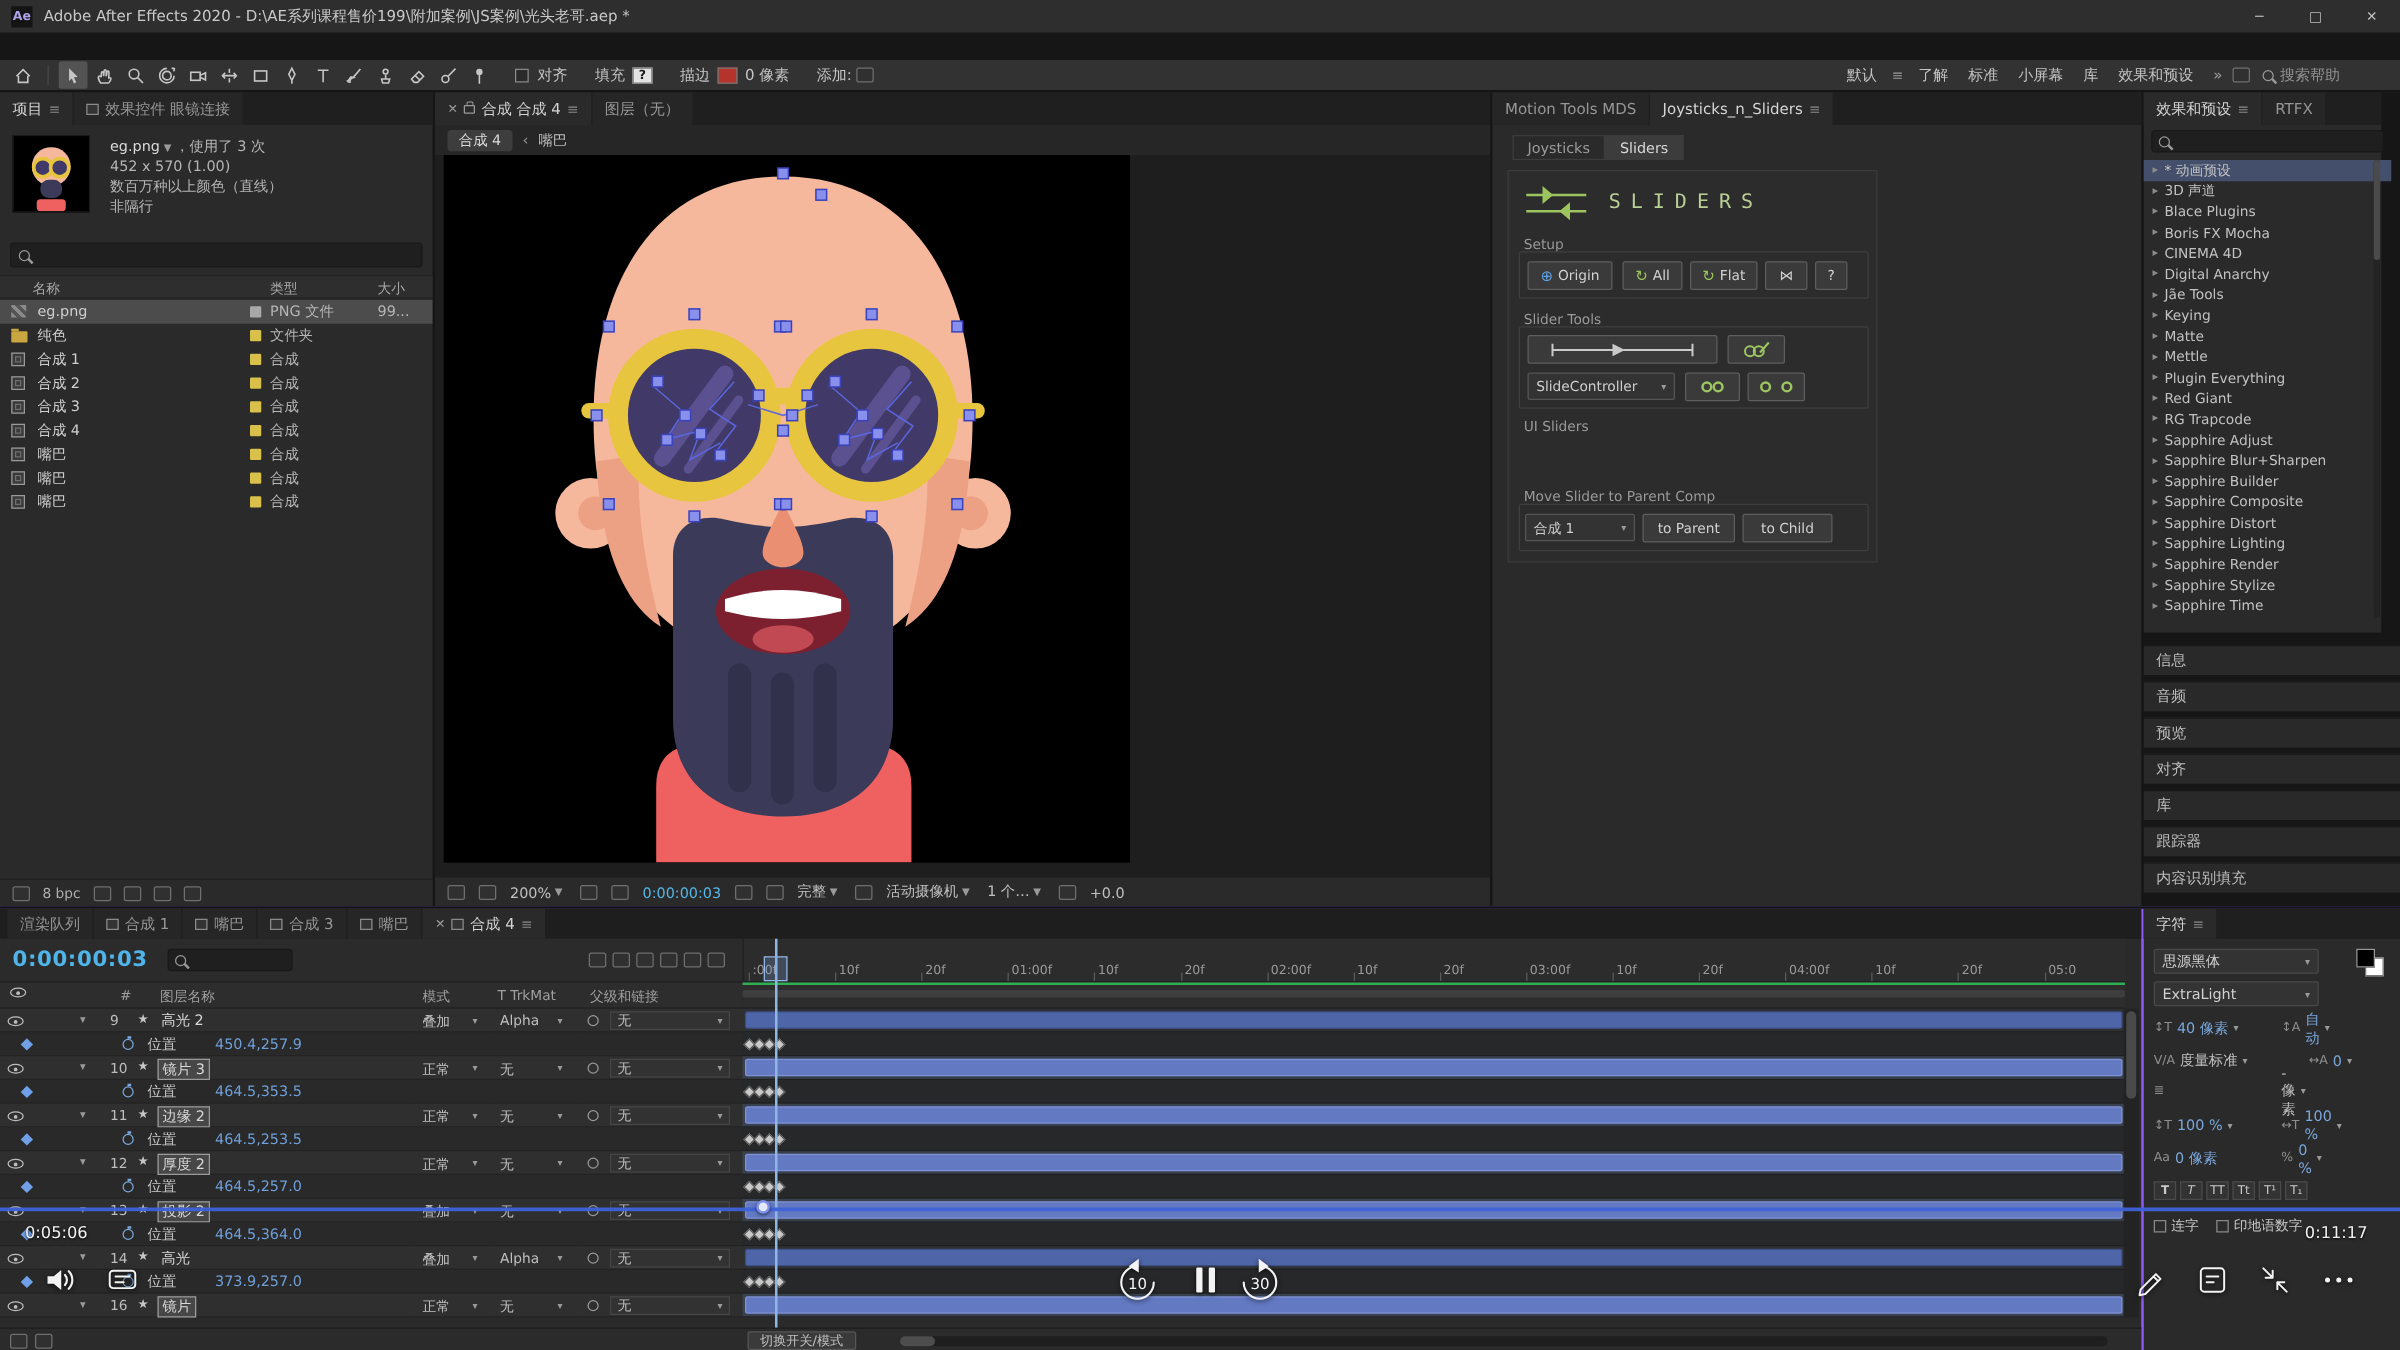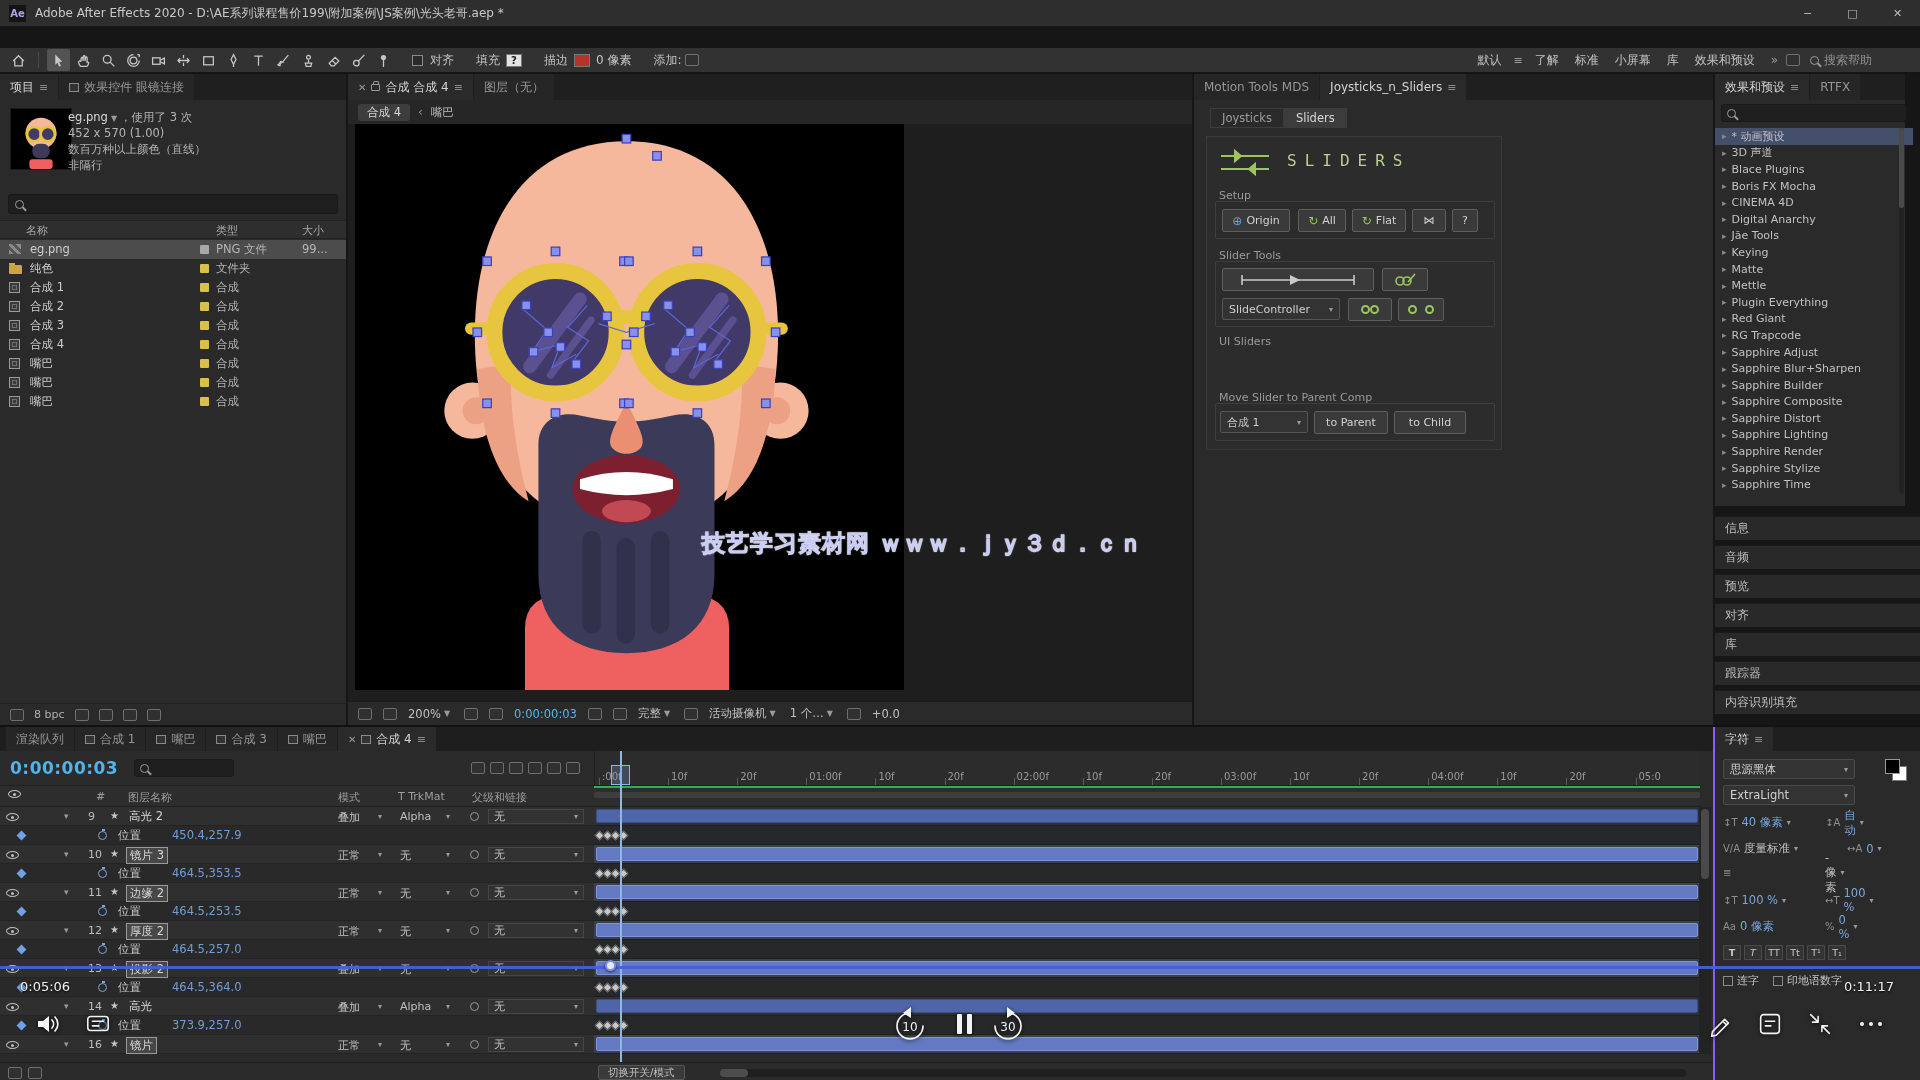--- a/index.html
+++ b/index.html
@@ -53,21 +53,21 @@
   .tab.active{background:#2a2a2a;color:#d4d4d4}
   .menu-glyph{color:#8a8a8a;font-size:11px}
   .close-x{color:#9a9a9a;font-size:10px}
   .panel-icon{display:inline-block;width:10px;height:9px;border:1px solid #8a8a8a;background:#333}
   .lock{width:9px;height:7px;border:1px solid #9a9a9a;border-radius:1px;position:relative;display:inline-block}
   .lock::before{content:"";position:absolute;top:-4px;left:1px;width:4px;height:3px;border:1px solid #9a9a9a;border-bottom:none;border-radius:2px 2px 0 0}
 
   
   #projectPanel{left:0;width:346px}
   .pv-thumb{position:absolute;left:10px;top:34px;width:62px;height:62px;background:#000;border:1px solid #1a1a1a}
-  .pv-line{position:absolute;left:68px;font-size:11.5px;color:#b5b5b5;white-space:nowrap}
+  .pv-line{position:absolute;left:88px;font-size:11.5px;color:#b5b5b5;white-space:nowrap}
   .pv-name{color:#dadada}
   .dd-arrow{font-size:8px;color:#9a9a9a;margin:0 3px}
   .psearch{position:absolute;left:8px;top:120px;width:330px;height:20px;background:#1f1f1f;border:1px solid #191919;
            border-radius:3px;display:flex;align-items:center;padding:0 6px}
   .phead{position:absolute;left:0;top:146px;width:100%;height:19px;background:#2e2e2e;border-top:1px solid #222;
          border-bottom:1px solid #222;font-size:11px;color:#a8a8a8}
   .phead span{position:absolute;top:2px}
   #prows{position:absolute;left:0;top:166px;width:100%;height:175px}
   .prow{position:absolute;left:0;width:100%;height:19px;font-size:11.5px}
   .prow.selected{background:#4c4c4c}
@@ -768,21 +768,20 @@
         </div>
         <div class="cpanel" style="top: 587px;">
           <span>跟踪器</span>
         </div>
         <div class="cpanel" style="top: 616px;">
           <span>内容识别填充</span>
         </div>
       </div>
   </div>
 
-  <div class="watermark">技艺学习素材网 ｗｗｗ．ｊｙ３ｄ．ｃｎ</div>
 
   <div class="timeline">
     <div class="tl-main">
       <div id="tltabs">
           <div class="tab">
             <span>渲染队列</span>
           </div>
           <div class="tab">
             <span class="panel-icon"></span>
             <span>合成 1</span>

